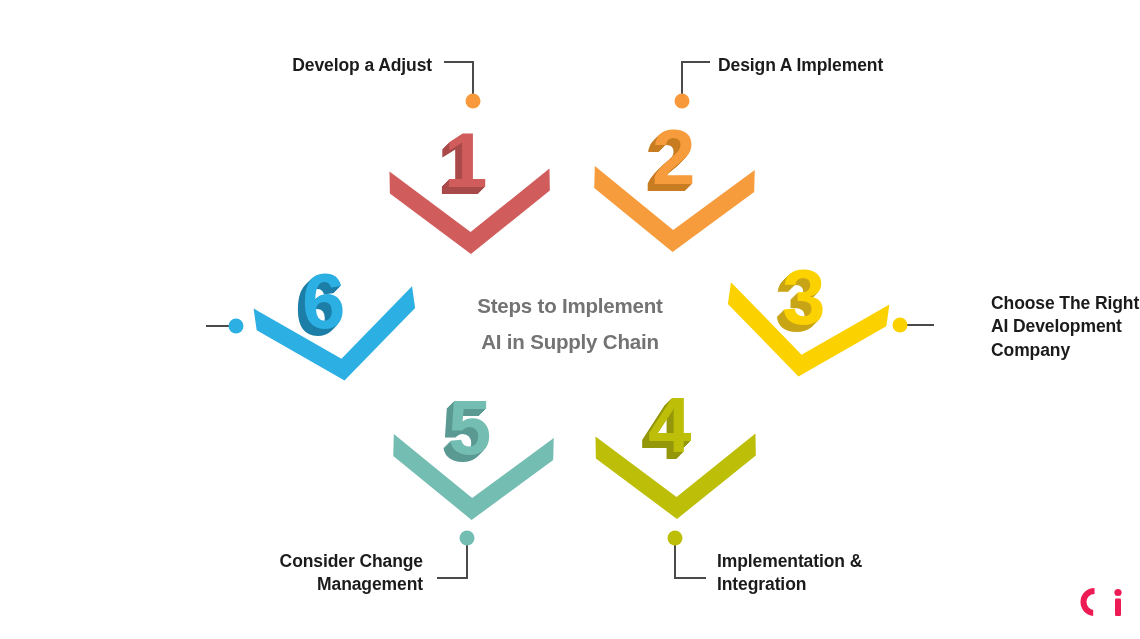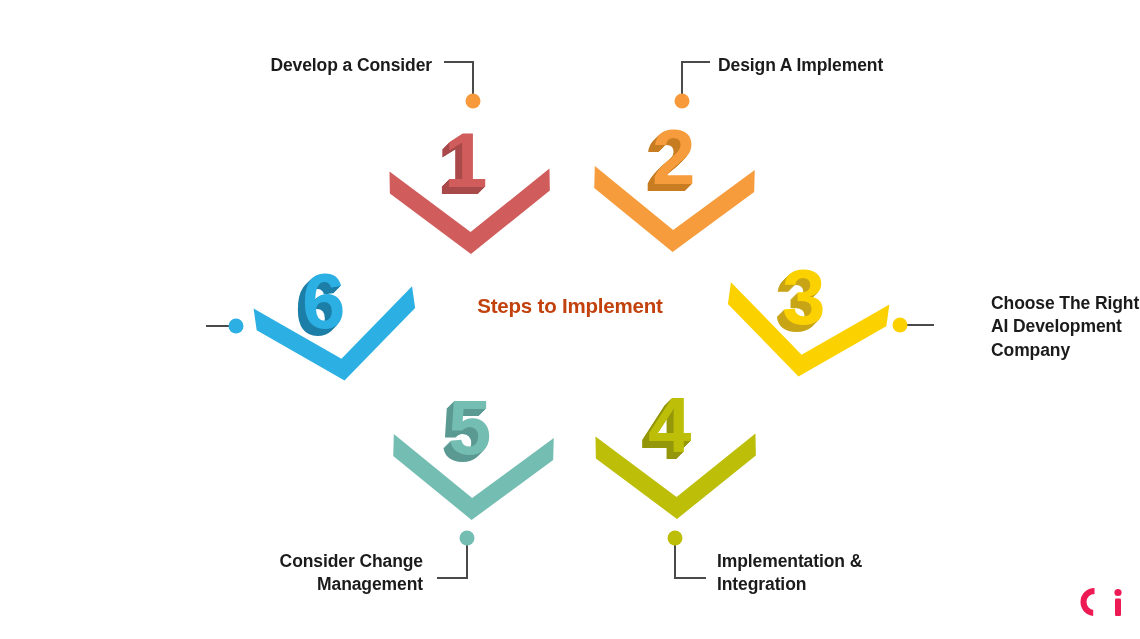--- a/index.html
+++ b/index.html
@@ -40,21 +40,21 @@
   #center-title {
     position: absolute;
     left: 410px;
     top: 288px;
     width: 320px;
     text-align: center;
     font-family: "Liberation Sans", sans-serif;
     font-weight: bold;
     font-size: 20.5px;
     line-height: 1.75;
-    color: #c2410c;
+    color: #737373;
     letter-spacing: -0.2px;
   }
 
   .num {
     position: absolute;
     font-family: "Liberation Sans", sans-serif;
     font-weight: bold;
     font-size: 78px;
     line-height: 1;
     user-select: none;
@@ -143,23 +143,24 @@
   <div class="num" style="left:782px; top:258px; color:#fbd200; text-shadow:-1px 1px 0 #c8a516,-2px 2px 0 #c8a516,-3px 3px 0 #c8a516,-4px 4px 0 #c8a516,-5px 5px 0 #c8a516,-6px 6px 0 #c8a516,-7px 7px 0 #c8a516;">3</div>
 
   <div class="num" style="left:648px; top:386px; color:#bcbe08; text-shadow:-1px 1px 0 #95970a,-2px 2px 0 #95970a,-3px 3px 0 #95970a,-4px 4px 0 #95970a,-5px 5px 0 #95970a,-6px 6px 0 #95970a,-7px 7px 0 #95970a;">4</div>
 
   <div class="num" style="left:448px; top:388px; color:#74bdb2; text-shadow:-1px 1px 0 #5b9a93,-2px 2px 0 #5b9a93,-3px 3px 0 #5b9a93,-4px 4px 0 #5b9a93,-5px 5px 0 #5b9a93,-6px 6px 0 #5b9a93,-7px 7px 0 #5b9a93;">5</div>
 
   <div class="num" style="left:302px; top:262px; color:#2cafe3; text-shadow:-1px 1px 0 #1d7fa8,-2px 2px 0 #1d7fa8,-3px 3px 0 #1d7fa8,-4px 4px 0 #1d7fa8,-5px 5px 0 #1d7fa8,-6px 6px 0 #1d7fa8,-7px 7px 0 #1d7fa8;">6</div>
 
   <div id="center-title">
     <div>Steps to Implement</div>
+    <div>AI in Supply Chain</div>
   </div>
 
-  <div class="label right-align" style="left:112px; top:54px; width:320px;">Develop a Consider</div>
+  <div class="label right-align" style="left:112px; top:54px; width:320px;">Develop a Adjust</div>
 
   <div class="label left-align" style="left:718px; top:54px; width:320px;">Design A Implement</div>
 
   <div class="label left-align" style="left:943px; top:292px; width:190px;margin-left:48px;">Choose The Right
 AI Development
 Company</div>
 
   <div class="label left-align" style="left:717px; top:550px; width:250px;">Implementation &amp;
 Integration</div>
 

